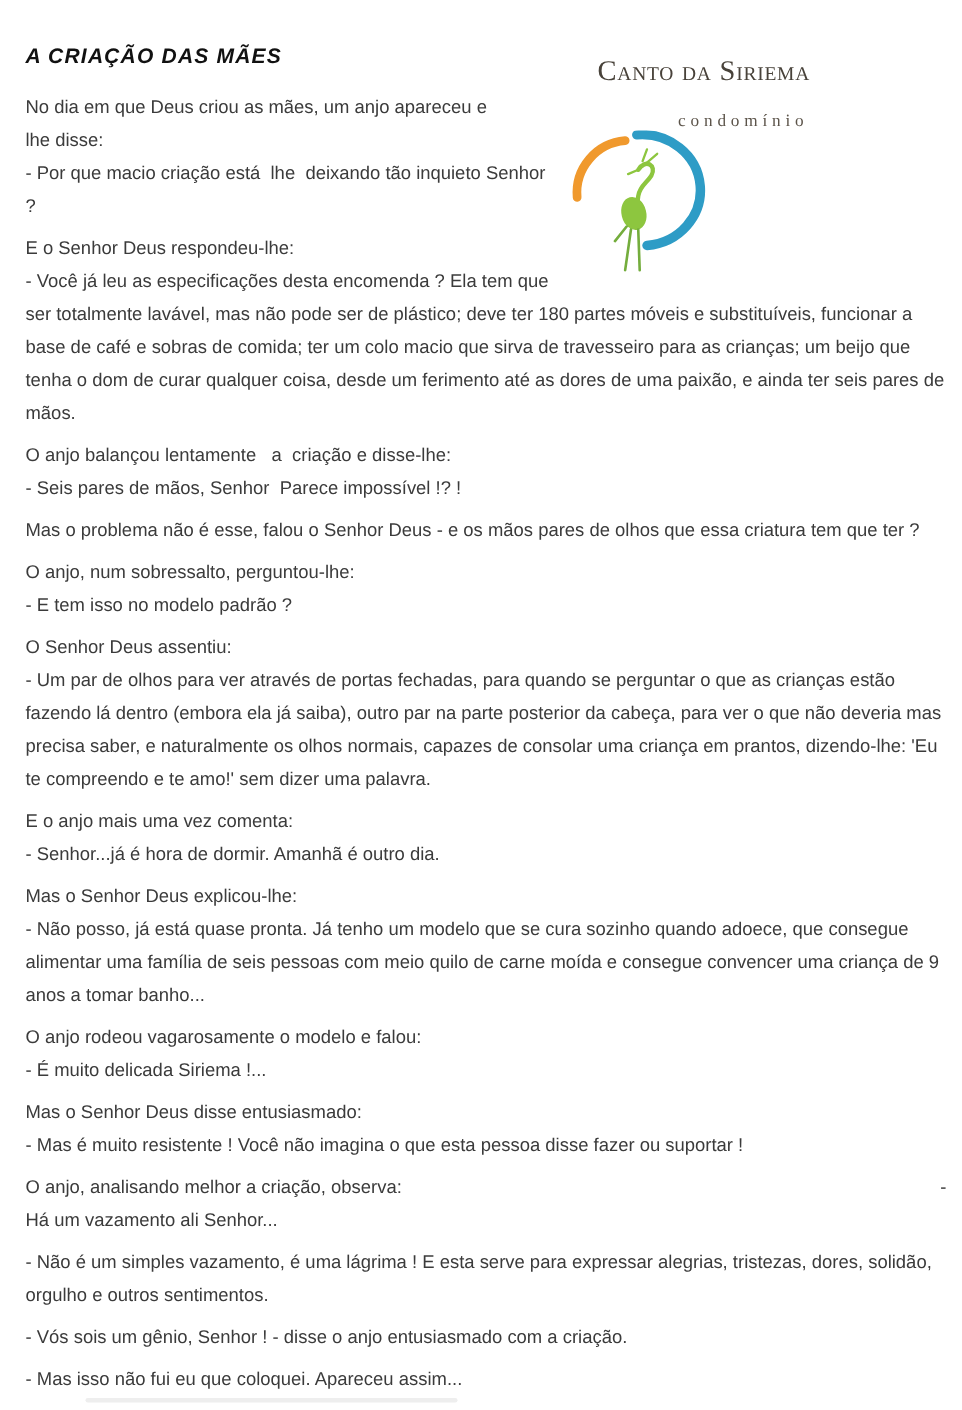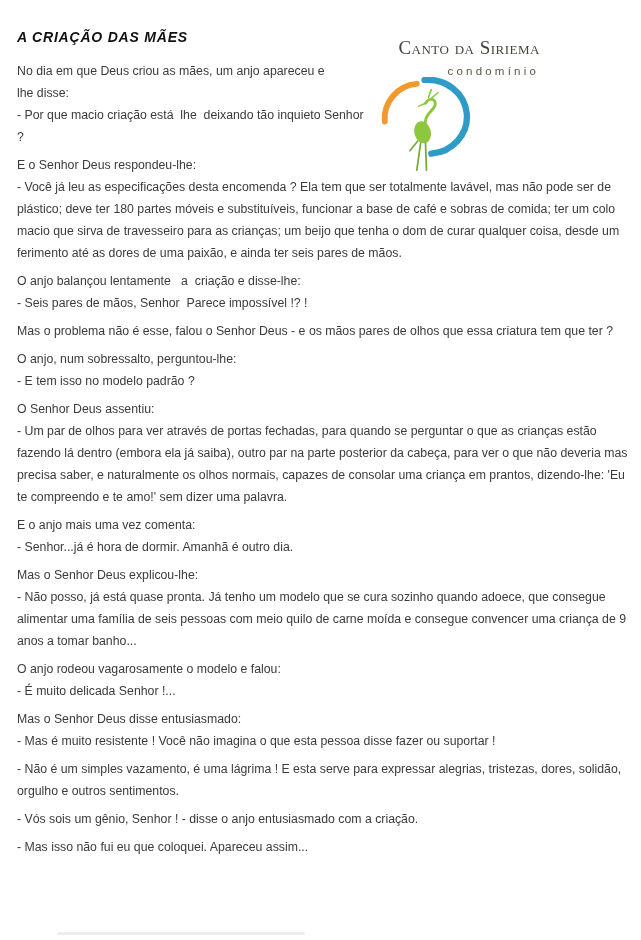--- a/index.html
+++ b/index.html
@@ -28,24 +28,25 @@
     font-variant: small-caps;
     font-size: 19px;
     letter-spacing: 0.5px;
     line-height: 1;
     color: var(--logo-name, #48423a);
     white-space: nowrap;
   }
   .logo-sub {
     font-size: 11.5px;
     letter-spacing: 3.2px;
-    margin-top: 8px;
+    margin-top: 18px;
     padding-right: 1px;
     color: var(--logo-sub, #5c544a);
     white-space: nowrap;
+    font-family: Liberation Serif, serif;
   }
   .bird-svg { display: block; }
   .arc-orange { fill: none; stroke: var(--arc-orange, #f0992d); stroke-width: 6; stroke-linecap: round; }
   .arc-blue   { fill: none; stroke: var(--arc-blue, #2e9cc6); stroke-width: 6.5; stroke-linecap: round; }
   .bird-line  { fill: none; stroke: var(--bird-green, #8dc63f); stroke-width: 3; stroke-linecap: round; }
   .bird-crest { fill: none; stroke: var(--bird-green, #8dc63f); stroke-width: 1.6; stroke-linecap: round; }
   .bird-body  { fill: var(--bird-green, #8dc63f); }
   .bird-legs  { fill: none; stroke: var(--bird-green-dark, #74ad3d); stroke-width: 1.8; stroke-linecap: round; }
 
   
@@ -126,25 +127,29 @@
       <div class="para">
         <div class="line"><span>E o anjo mais uma vez comenta:</span></div>
         <div class="line"><span>- Senhor...já é hora de dormir. Amanhã é outro dia.</span></div>
       </div>
       <div class="para">
         <div class="line"><span>Mas o Senhor Deus explicou-lhe:</span></div>
         <div class="line"><span>- Não posso, já está quase pronta. Já tenho um modelo que se cura sozinho quando adoece, que consegue alimentar uma família de seis pessoas com meio quilo de carne moída e consegue convencer uma criança de 9 anos a tomar banho...</span></div>
       </div>
       <div class="para">
         <div class="line"><span>O anjo rodeou vagarosamente o modelo e falou:</span></div>
-        <div class="line"><span>- É muito delicada Senhor !...</span></div>
+        <div class="line"><span>- É muito delicada Siriema !...</span></div>
       </div>
       <div class="para">
         <div class="line"><span>Mas o Senhor Deus disse entusiasmado:</span></div>
         <div class="line"><span>- Mas é muito resistente ! Você não imagina o que esta pessoa disse fazer ou suportar !</span></div>
+      </div>
+      <div class="para">
+        <div class="line with-mark"><span>O anjo, analisando melhor a criação, observa:</span><span class="stray">-</span></div>
+        <div class="line"><span>Há um vazamento ali Senhor...</span></div>
       </div>
       <div class="para">
         <div class="line"><span>- Não é um simples vazamento, é uma lágrima ! E esta serve para expressar alegrias, tristezas, dores, solidão, orgulho e outros sentimentos.</span></div>
       </div>
       <div class="para">
         <div class="line"><span>- Vós sois um gênio, Senhor ! - disse o anjo entusiasmado com a criação.</span></div>
       </div>
       <div class="para">
         <div class="line"><span>- Mas isso não fui eu que coloquei. Apareceu assim...</span></div>
       </div>

